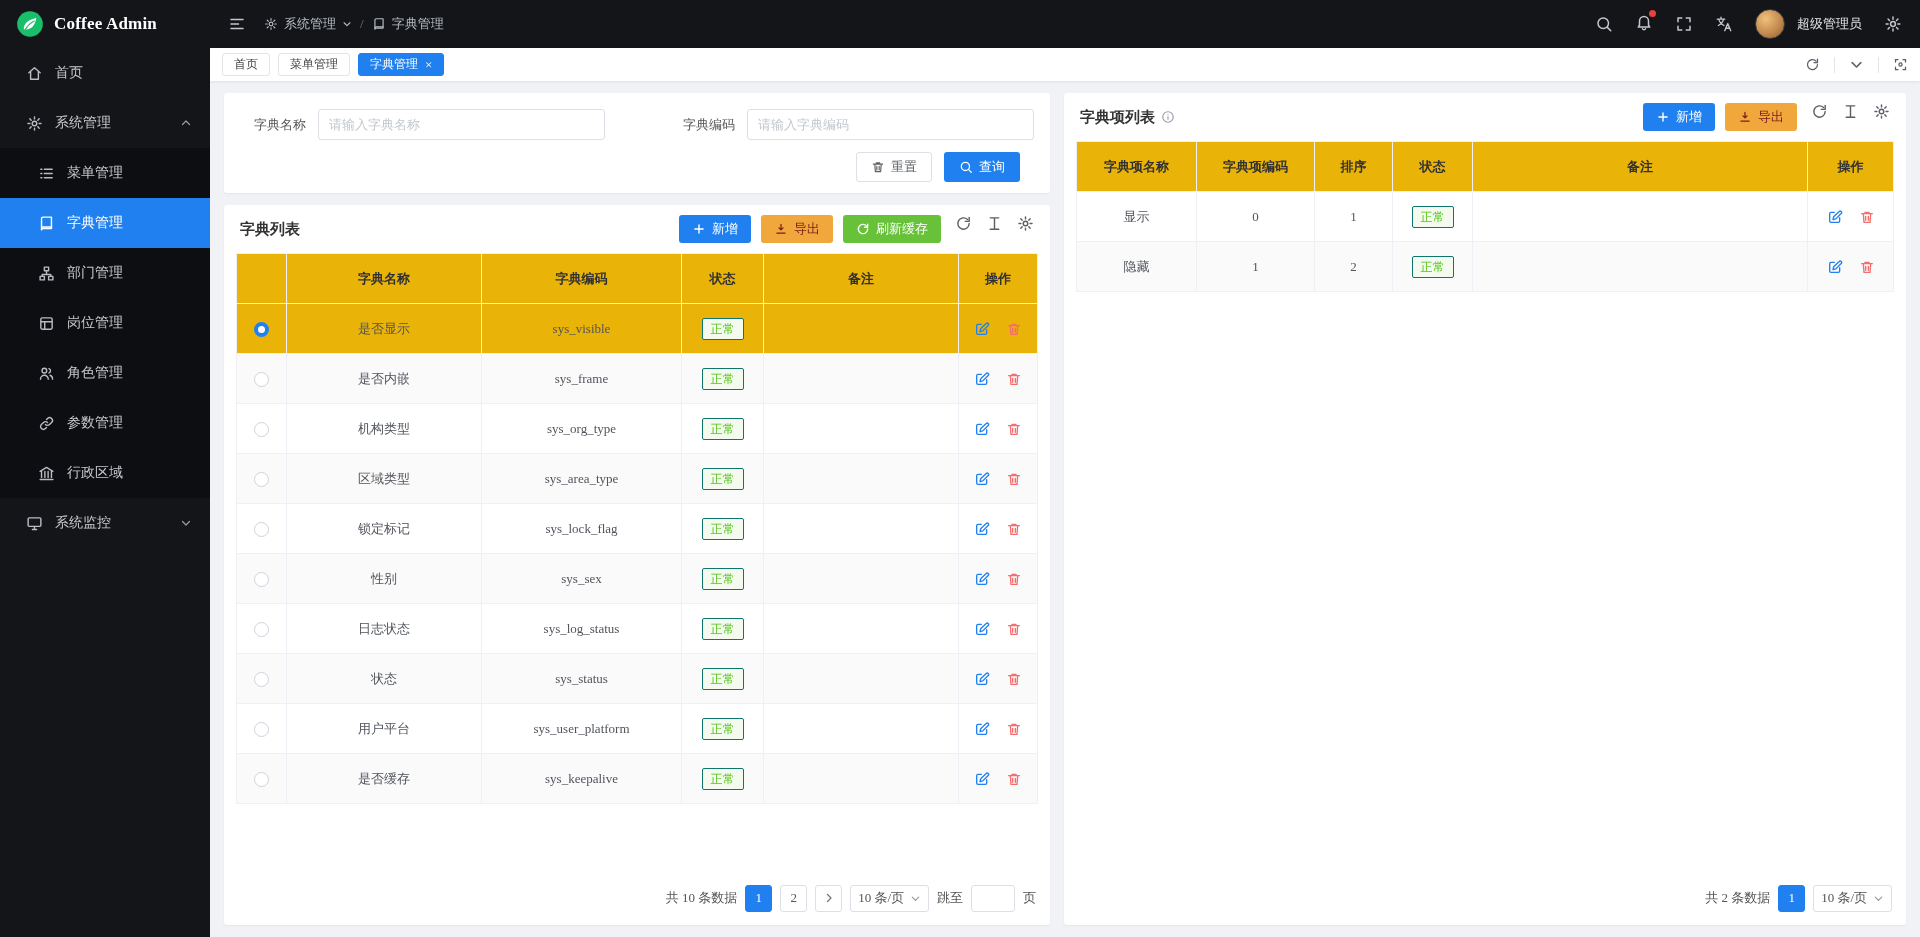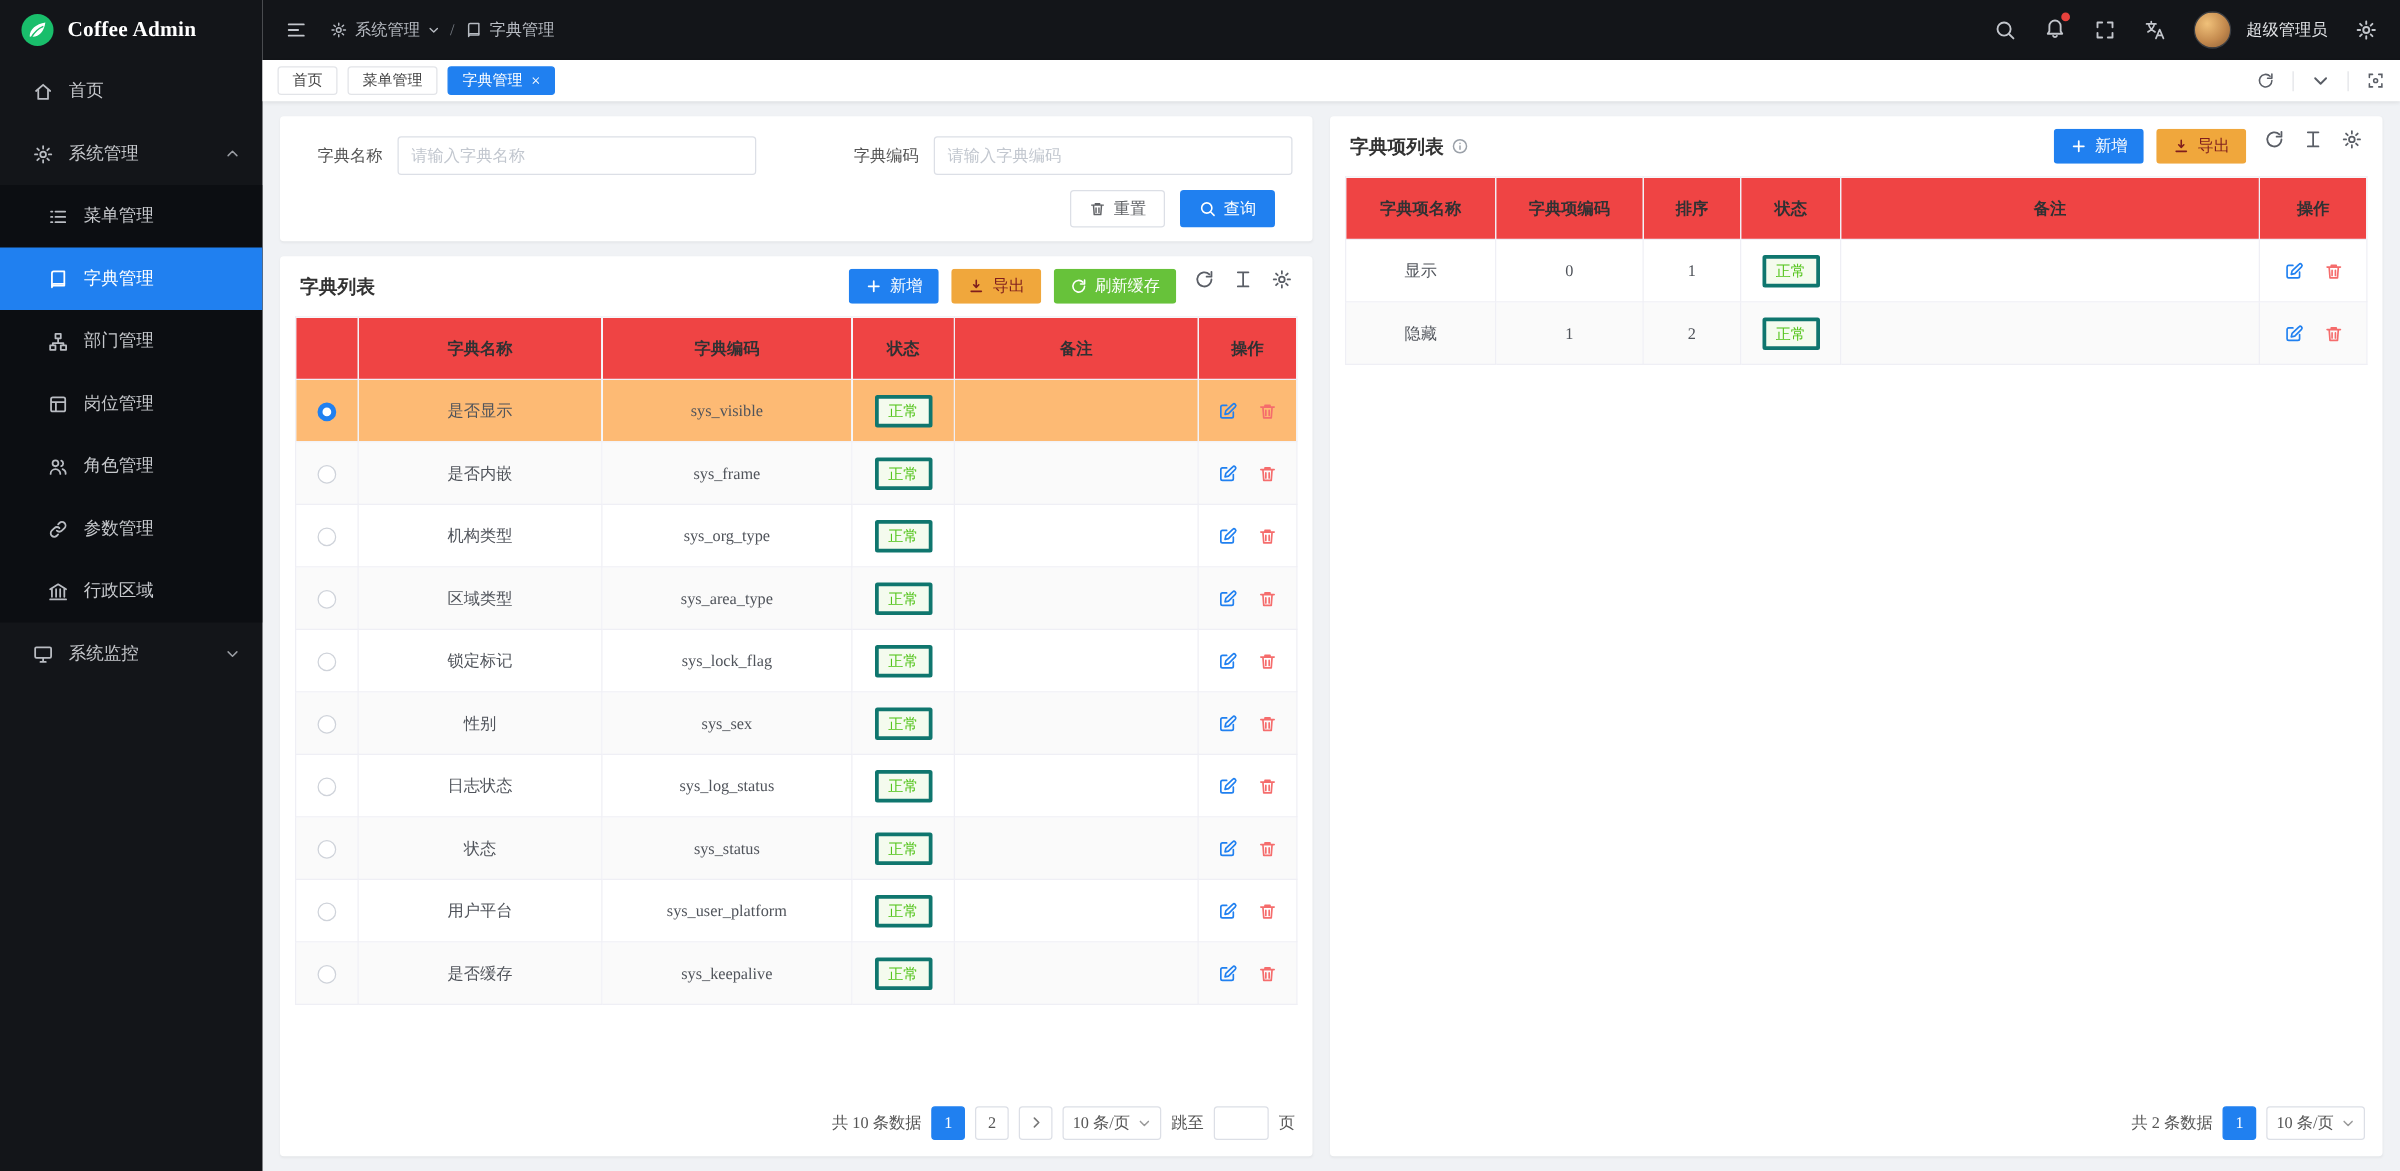--- a/index.html
+++ b/index.html
@@ -74,25 +74,25 @@
   
   .table-card { flex:1; min-height:0; display:flex; flex-direction:column; padding:0 12px; width:100%; }
   .card-header { height:48px; flex:none; display:flex; align-items:center; padding:0 4px; gap:10px; }
   .card-title { font-size:15px; font-weight:bold; color:#333; display:flex; align-items:center; gap:6px; }
   .card-actions { margin-left:auto; display:flex; align-items:flex-start; gap:10px; }
   .tool-icon { width:17px; height:17px; color:#5a5e66; cursor:pointer; margin-left:4px; }
   .info-ic { width:14px; height:14px; color:#9aa0a8; }
 
   table { width:100%; border-collapse:collapse; table-layout:fixed; }
   th,td { border:1px solid #efeff5; height:50px; text-align:center; font-size:13px; overflow:hidden; white-space:nowrap; text-overflow:ellipsis; }
-  thead th { background:#ef4444; color:#303133; font-weight:bold; }
+  thead th { background:#eab308; color:#303133; font-weight:bold; }
   tbody td { color:#50545b; }
   tbody tr:nth-child(even) { background:#fafafa; }
-  tbody tr.selected { background:#fdba74; }
-  .tag { display:inline-block; padding:2px 8px; font-size:12px; line-height:16px; color:#52c41a; background:#f4fbee; border:3px solid #0f766e; border-radius:2px; }
+  tbody tr.selected { background:#eab308; }
+  .tag { display:inline-block; padding:2px 8px; font-size:12px; line-height:16px; color:#52c41a; background:#f4fbee; border:1px solid #0f766e; border-radius:2px; }
   .ops { white-space:nowrap; }
   .op { display:inline-flex; width:16px; height:16px; vertical-align:middle; cursor:pointer; }
   .op + .op { margin-left:16px; }
   .op.edit { color:#2080f0; }
   .op.del { color:#f56c6c; }
   .radio { display:inline-block; width:15px; height:15px; border-radius:50%; border:1px solid #cfd3da; background:#fff; cursor:pointer; vertical-align:middle; }
   .radio.checked { border:4.5px solid #2080f0; }
 
   .flex-spacer { flex:1; }
   .pagination { flex:none; height:54px; display:flex; align-items:center; justify-content:flex-end; gap:8px; font-size:13px; color:#555; padding-right:2px; }

